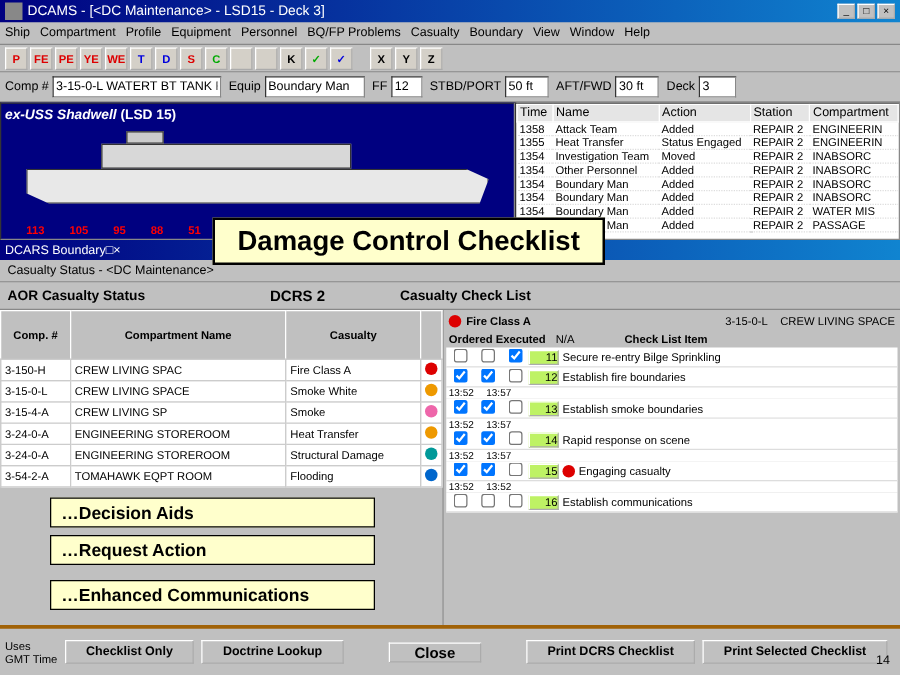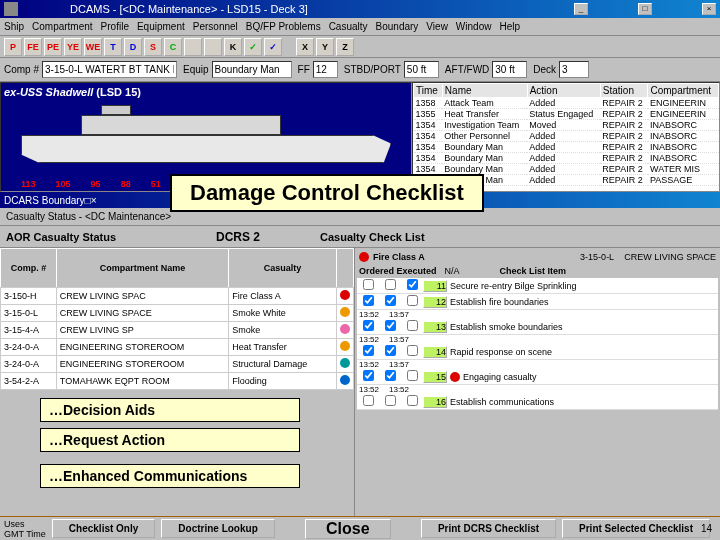--- a/index.html
+++ b/index.html
@@ -1,17 +1,17 @@
 <!DOCTYPE html>
 <html><head>
 <meta charset="utf-8">
 <style>
   * { box-sizing: border-box; margin: 0; padding: 0; }
   body { width: 720px; height: 540px; font-family: Arial, sans-serif; font-size: 10px; background: #c0c0c0; overflow: hidden; position: relative; }
-  .titlebar { background: linear-gradient(to right, #000080, #1084d0); color: #fff; height: 18px; display: flex; align-items: center; padding: 0 4px; font-size: 11px; gap: 48px; }
+  .titlebar { background: linear-gradient(to right, #000080, #1084d0); color: #fff; height: 18px; display: flex; align-items: center; padding: 0 4px; font-size: 11px; }
   .titlebar .icon { width: 14px; height: 14px; background: #888; margin-right: 4px; }
   .titlebar .spacer { flex: 1; }
   .titlebar .winbtn { width: 14px; height: 12px; background: #c0c0c0; border: 1px outset #fff; margin-left: 2px; text-align: center; font-size: 8px; color: #000; line-height: 10px; }
   .menubar { background: #c0c0c0; height: 18px; display: flex; align-items: center; padding: 4px 4px; border-bottom: 1px solid #888; }
   .menubar span { margin-right: 8px; font-size: 10px; }
   .toolbar { background: #c0c0c0; height: 22px; display: flex; align-items: center; padding: 0 4px; border-bottom: 1px solid #888; }
   .toolbtn { width: 18px; height: 18px; border: 1px outset #fff; margin-right: 2px; background: #d4d0c8; font-size: 9px; text-align: center; line-height: 16px; font-weight: bold; }
   .red { color: #d00; } .blue { color: #00d; } .green { color: #0a0; } .black { color: #000; }
   .filterbar { background: #c0c0c0; height: 24px; display: flex; align-items: center; padding: 0 4px; border-bottom: 1px solid #888; font-size: 10px; }
   .filterbar .lbl { margin-right: 3px; }
@@ -50,24 +50,24 @@
   .rightpane .hdr { display: flex; align-items: center; padding: 2px; }
   .rightpane .hdr .dot { margin-right: 4px; }
   .rightpane .hdr .b { font-weight: bold; margin-right: 8px; }
   .checkitem { display: flex; align-items: center; padding: 1px 0; border-bottom: 1px solid #ddd; background: #fff; }
   .checkitem .cb { width: 22px; text-align: center; }
   .checkitem .cb input { width: 11px; height: 11px; }
   .checkitem .num { width: 24px; text-align: right; font-weight: normal; background: #bef264; border: 1px outset #fff; margin-right: 3px; }
   .checkitem .txt { flex: 1; }
   .chk-sub { display: flex; background: #fff; font-size: 8px; padding-left: 2px; }
   .chk-sub .time { width: 30px; }
-  .bottombar { position: absolute; bottom: 0; left: 0; right: 0; background: #c0c0c0; height: 24px; display: flex; align-items: center; padding: 0 4px; border-top: 1px solid #a16207; justify-content: center; }
+  .bottombar { position: absolute; bottom: 0; left: 0; right: 0; background: #c0c0c0; height: 40px; display: flex; align-items: center; padding: 0 4px; border-top: 3px solid #a16207; justify-content: center; }
   .bottombar .lbl { font-size: 9px; margin-right: 6px; line-height: 10px; }
   .btn { background: #c0c0c0; border: 1px outset #fff; padding: 3px 16px; font-size: 10px; margin-right: 6px; font-weight: bold; }
-  .btn.big { padding: 0 20px; font-size: 16px; }
+  .btn.big { padding: 0 20px; font-size: 12px; }
   .pagenum { position: absolute; bottom: 6px; right: 8px; font-size: 10px; }
 </style>
 </head>
 <body>
 
 <div class="titlebar">
   <div class="icon"></div>
   <span>DCAMS - [&lt;DC Maintenance&gt; - LSD15 - Deck 3]</span>
   <div class="spacer"></div>
   <div class="winbtn">_</div>

